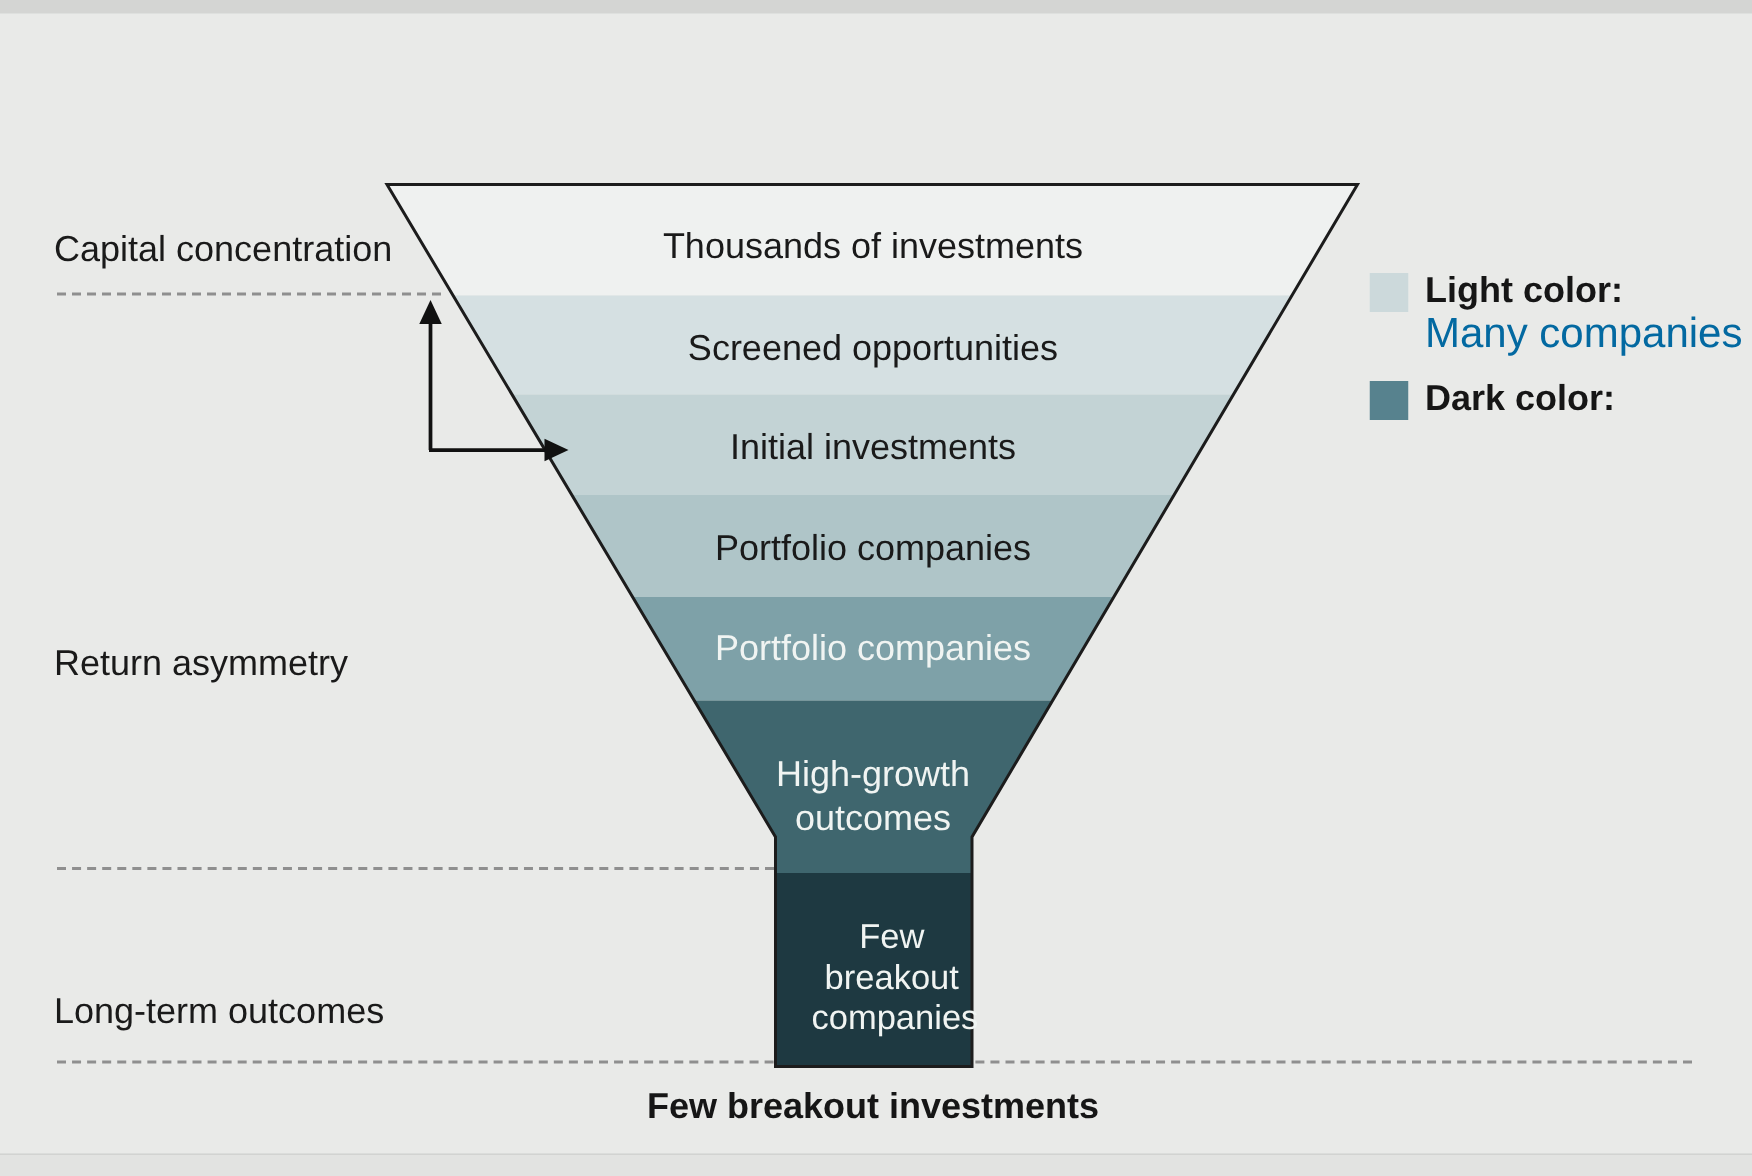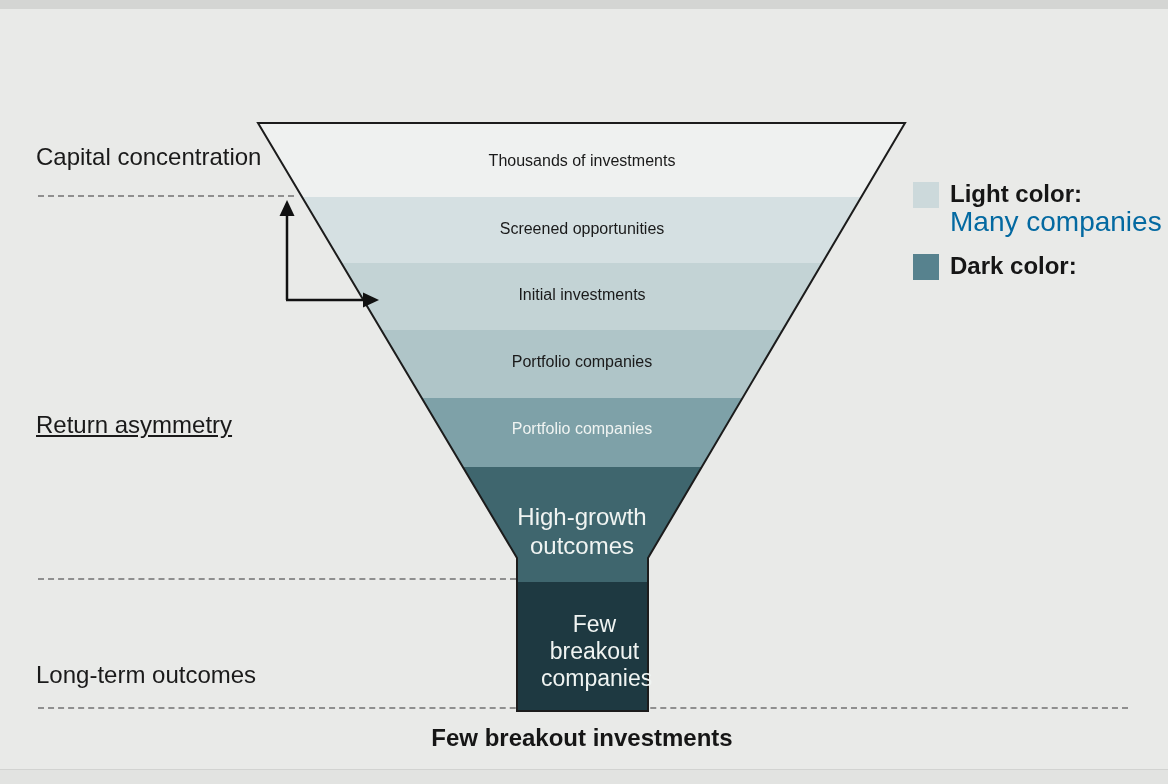--- a/index.html
+++ b/index.html
@@ -28,40 +28,40 @@
   .page-title {
     position: absolute; left: 38px; top: 46px;
     font-size: 37px; font-weight: 700; letter-spacing: -0.5px;
     color: #121212;
   }
   .side-label {
     position: absolute; left: 36px;
     font-size: 24px; font-weight: 400; color: #1a1a1a;
     white-space: nowrap;
   }
-  .side-label.capital { top: 143px; }
-  .side-label.return  { top: 411px; text-decoration: underline; }
+  .side-label.capital { top: 153px; }
+  .side-label.return  { top: 429px; }
   .side-label.longterm{ top: 661px; }
   .dashed-sep {
     position: absolute; height: 0;
     border-top: 2px dashed #8f8f8f;
   }
   .dashed-sep.sep1 { left: 38px; top: 195px; width: 256px; }
   .dashed-sep.sep2 { left: 38px; top: 578px; width: 478px; }
   .dashed-sep.sep3 { left: 38px; top: 707px; width: 1090px; }
   .funnel-svg {
     position: absolute; left: 0; top: 0; width: 1168px; height: 784px;
   }
   .funnel-label {
     position: absolute; text-align: center;
     font-weight: 500; line-height: 1.2;
   }
   .funnel-label.dark  { color: #1a1a1a; }
   .funnel-label.light { color: #f0f4f2; }
-  .fl-wide { left: 242px; width: 680px; font-size: 16px; }
+  .fl-wide { left: 242px; width: 680px; font-size: 24px; }
   .fl1 { top: 151px; }
   .fl2 { top: 219px; }
   .fl3 { top: 285px; }
   .fl4 { top: 352px; }
   .fl5 { top: 419px; }
   .fl6 { left: 482px; width: 200px; top: 502px; font-size: 24px; line-height: 29px; }
   .fl7 { left: 517px; width: 131px; top: 611px; font-size: 23px; line-height: 27px; padding-left: 24px; }
   .legend {
     position: absolute; left: 913px; top: 180px; width: 240px;
   }

